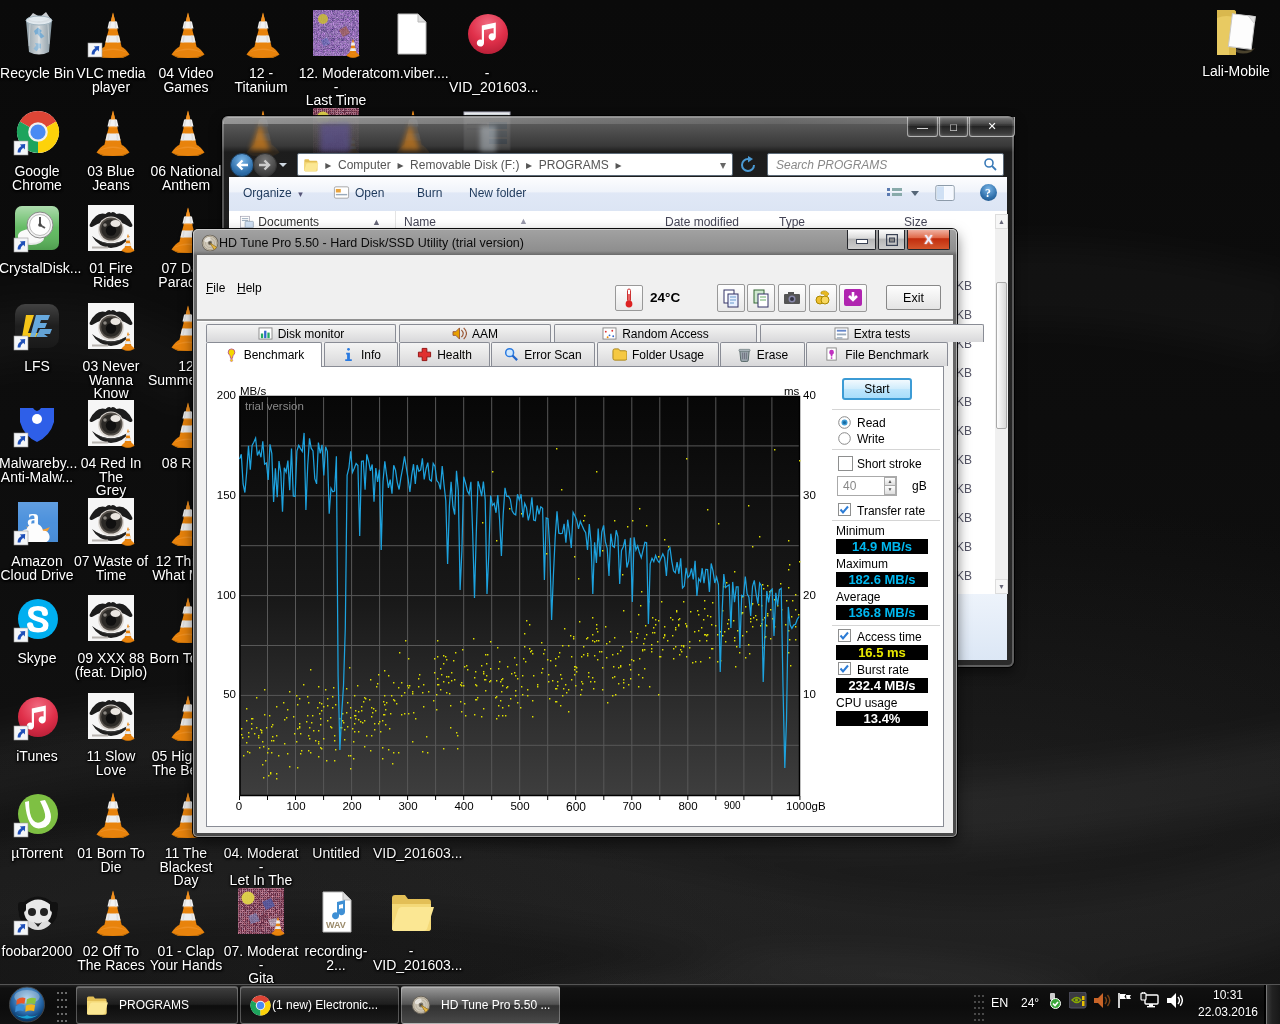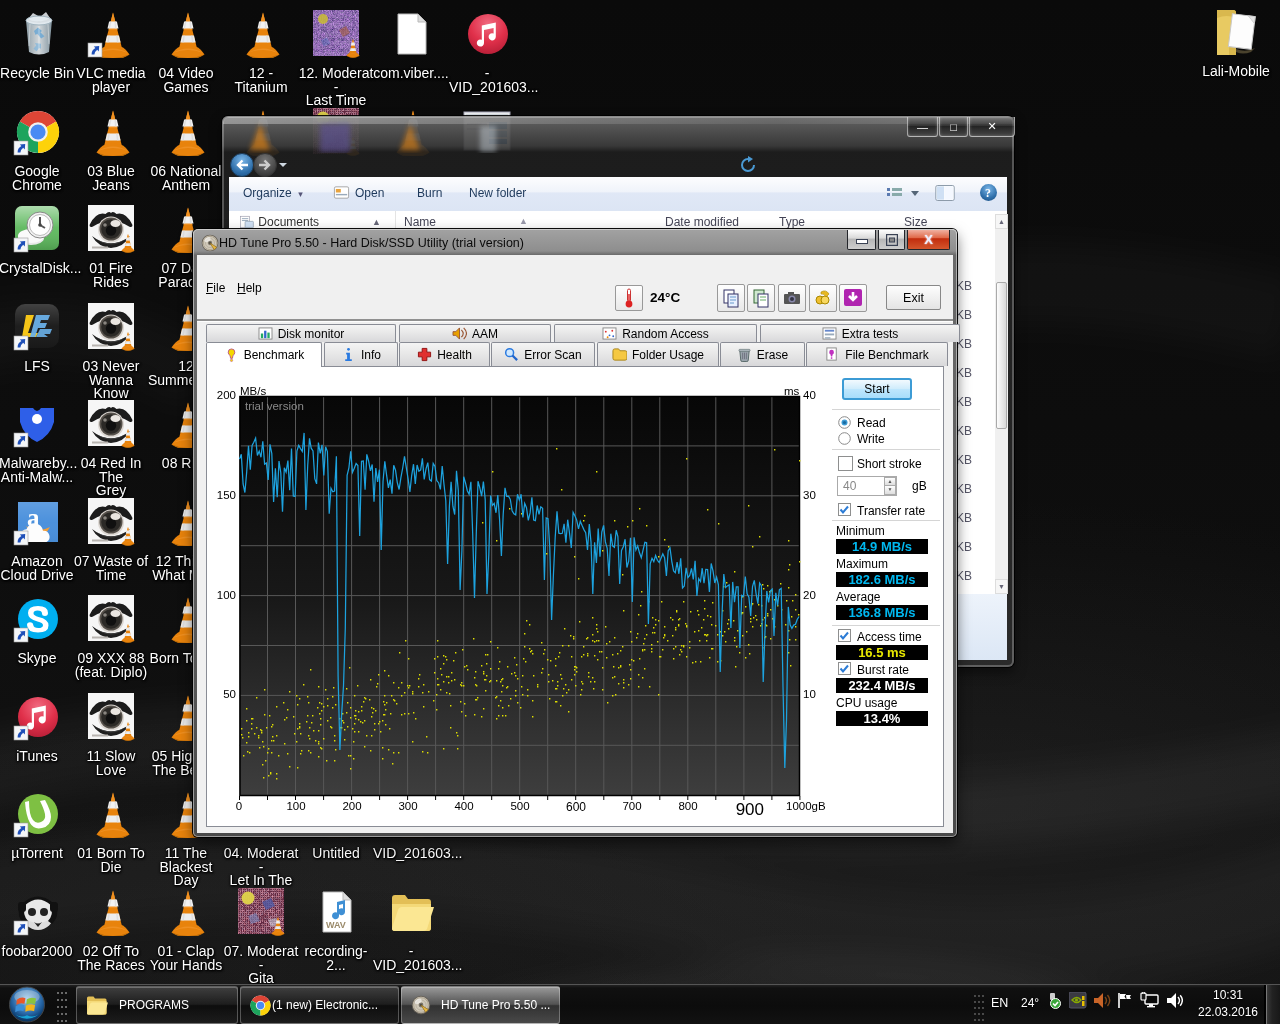--- a/index.html
+++ b/index.html
@@ -678,24 +678,38 @@
           <stop offset=".6" stop-color="#2d6da8"></stop>
           <stop offset="1" stop-color="#1a4a78"></stop>
         </radialGradient>
    <radialGradient id="fwg" cx=".5" cy=".3" r=".9">
           <stop offset="0" stop-color="#777"></stop>
           <stop offset=".6" stop-color="#444"></stop>
           <stop offset="1" stop-color="#222"></stop>
         </radialGradient>
   </defs>
  </svg>
+ <div class="abs" style="left:68px;top:0;width:436px;height:23px;background:#fff;border:1px solid #5c6a78;box-sizing:border-box;border-radius:2px;display:flex;align-items:center;font-size:12px;color:#333">
+  <svg width="18" height="16" viewBox="0 0 48 48" style="margin:0 2px 0 4px">
+        <use href="#folder"></use>
+      </svg>
+  <span style="color:#555">&nbsp;▸&nbsp; Computer &nbsp;▸&nbsp; Removable Disk (F:) &nbsp;▸&nbsp; PROGRAMS &nbsp;▸</span>
+  <span style="margin-left:auto;margin-right:6px;color:#666">▾</span>
+ </div>
  <svg class="abs" style="left:509px;top:3px" width="20" height="18" viewBox="0 0 20 18">
   <path d="M10 3 a6 6 0 1 0 6 6" fill="none" stroke="#4a9ad4" stroke-width="2"></path>
   <path d="M10 0 L15 3 L10 6.5 Z" fill="#4a9ad4"></path>
  </svg>
+ <div class="abs" style="left:538px;top:0;width:237px;height:23px;background:#fff;border:1px solid #5c6a78;box-sizing:border-box;border-radius:2px;font-size:12px;color:#888;font-style:italic;display:flex;align-items:center">
+  <span style="margin-left:8px">Search PROGRAMS</span>
+  <svg width="15" height="15" style="margin-left:auto;margin-right:5px">
+        <circle cx="6" cy="6" r="4" fill="none" stroke="#3a7ab8" stroke-width="1.6"></circle>
+        <path d="M9 9 L13 13" stroke="#3a7ab8" stroke-width="1.8"></path>
+      </svg>
+ </div>
 </div>
 
 <div class="abs" style="left:229px;top:177px;width:778px;height:34px;background:linear-gradient(180deg,#fdfdfe,#eff3fa 45%,#e0e8f6 46%,#dce5f4);border-bottom:1px solid #d0d7e2">
  <div class="abs toolbtn" style="left:14px;top:9px">Organize &nbsp;<span style="font-size:9px;color:#557">▾</span></div>
  <svg class="abs" style="left:104px;top:7px" width="17" height="17" viewBox="0 0 24 24">
       <rect x="2" y="4" width="20" height="16" rx="2" fill="#fff" stroke="#888"></rect>
       <rect x="4" y="7" width="7" height="5" fill="#e8a33d"></rect>
       <rect x="4" y="14" width="16" height="2" fill="#9ab"></rect>
     </svg>
  <div class="abs toolbtn" style="left:126px;top:9px">Open</div>
@@ -830,21 +844,21 @@
 <div class="abs" style="left:4px;top:90px;width:756px;height:2px;background:#909090;border-bottom:1px solid #fdfdfd"></div>
 <div class="tab" style="left:13px;top:95px;width:190px;height:18px;box-sizing:border-box"><svg width="15" height="13" viewBox="0 0 16 14">
           <use href="#t-chart"></use>
         </svg>Disk monitor</div>
       <div class="tab" style="left:206px;top:95px;width:152px;height:18px;box-sizing:border-box"><svg width="15" height="13" viewBox="0 0 16 14">
           <use href="#t-spk"></use>
         </svg>AAM</div>
       <div class="tab" style="left:361px;top:95px;width:203px;height:18px;box-sizing:border-box"><svg width="15" height="13" viewBox="0 0 16 14">
           <use href="#t-rand"></use>
         </svg>Random Access</div>
-      <div class="tab" style="left:567px;top:95px;width:200px;height:18px;box-sizing:border-box"><svg width="15" height="13" viewBox="0 0 16 14">
+      <div class="tab" style="left:567px;top:95px;width:224px;height:18px;box-sizing:border-box"><svg width="15" height="13" viewBox="0 0 16 14">
           <use href="#t-extra"></use>
         </svg>Extra tests</div>
       <div class="tab active" style="left:13px;top:113px;width:116px;height:25px;box-sizing:border-box"><svg width="15" height="15" viewBox="0 0 16 16">
           <use href="#t-bench"></use>
         </svg>Benchmark</div>
       <div class="tab" style="left:131px;top:113px;width:74px;height:24px;box-sizing:border-box"><svg width="15" height="15" viewBox="0 0 16 16">
           <use href="#t-info"></use>
         </svg>Info</div>
       <div class="tab" style="left:206px;top:113px;width:91px;height:24px;box-sizing:border-box"><svg width="15" height="15" viewBox="0 0 16 16">
           <use href="#t-health"></use>
@@ -936,21 +950,21 @@
 </svg>
 <div class="abs" style="left:26px;top:571px;width:40px;text-align:center;font-size:11.5px;color:#000">0</div>
       <div class="abs" style="left:83px;top:571px;width:40px;text-align:center;font-size:11.5px;color:#000">100</div>
       <div class="abs" style="left:139px;top:571px;width:40px;text-align:center;font-size:11.5px;color:#000">200</div>
       <div class="abs" style="left:195px;top:571px;width:40px;text-align:center;font-size:11.5px;color:#000">300</div>
       <div class="abs" style="left:251px;top:571px;width:40px;text-align:center;font-size:11.5px;color:#000">400</div>
       <div class="abs" style="left:307px;top:571px;width:40px;text-align:center;font-size:11.5px;color:#000">500</div>
       <div class="abs" style="left:363px;top:571px;width:40px;text-align:center;font-size:12px;color:#000">600</div>
       <div class="abs" style="left:419px;top:571px;width:40px;text-align:center;font-size:11.5px;color:#000">700</div>
       <div class="abs" style="left:475px;top:571px;width:40px;text-align:center;font-size:11.5px;color:#000">800</div>
-      <div class="abs" style="left:531px;top:571px;width:40px;text-align:right;font-size:17px;color:#000">900</div>
+      <div class="abs" style="left:531px;top:571px;width:40px;text-align:left;font-size:10px;color:#000">900</div>
       <div class="abs" style="left:593px;top:571px;width:60px;text-align:left;font-size:11.5px;color:#000">1000gB</div>
 <div class="abs" style="left:649px;top:149px;width:70px;height:22px;border:2px solid #3c9bd5;border-radius:3px;background:linear-gradient(180deg,#f2f9fe,#d0ecfc 48%,#bee6fd 52%,#a8ddfb);display:flex;align-items:center;justify-content:center;font-size:12px;color:#000;box-sizing:border-box">Start</div>
 <div class="sep" style="left:639px;top:180px;width:108px"></div>
 <svg class="abs" style="left:645px;top:187px" width="13" height="13">
         <circle cx="6.5" cy="6.5" r="5.8" fill="#fff" stroke="#8a8a8a"></circle>
         <circle cx="6.5" cy="6.5" r="3" fill="#3c9bd5"></circle>
         <circle cx="6.5" cy="6.5" r="1.6" fill="#1a6aa0"></circle>
       </svg>
 <div class="lbl12" style="left:664px;top:187px">Read</div>
 <svg class="abs" style="left:645px;top:203px" width="13" height="13">

